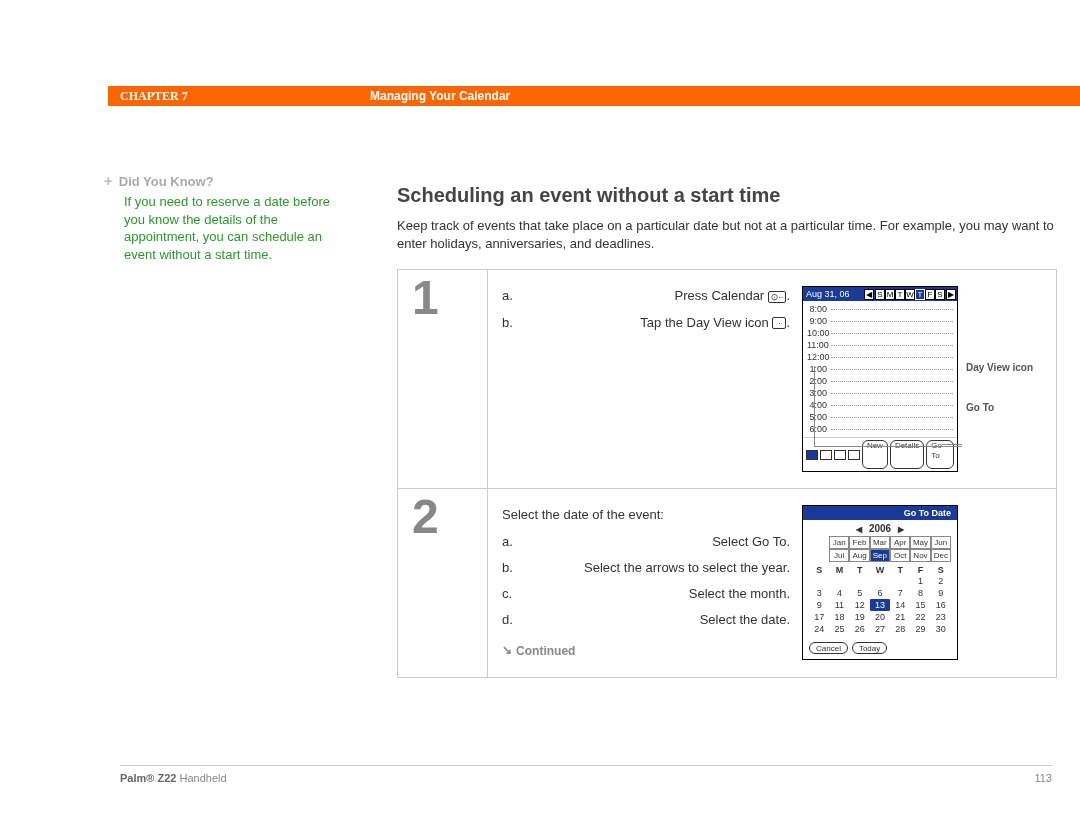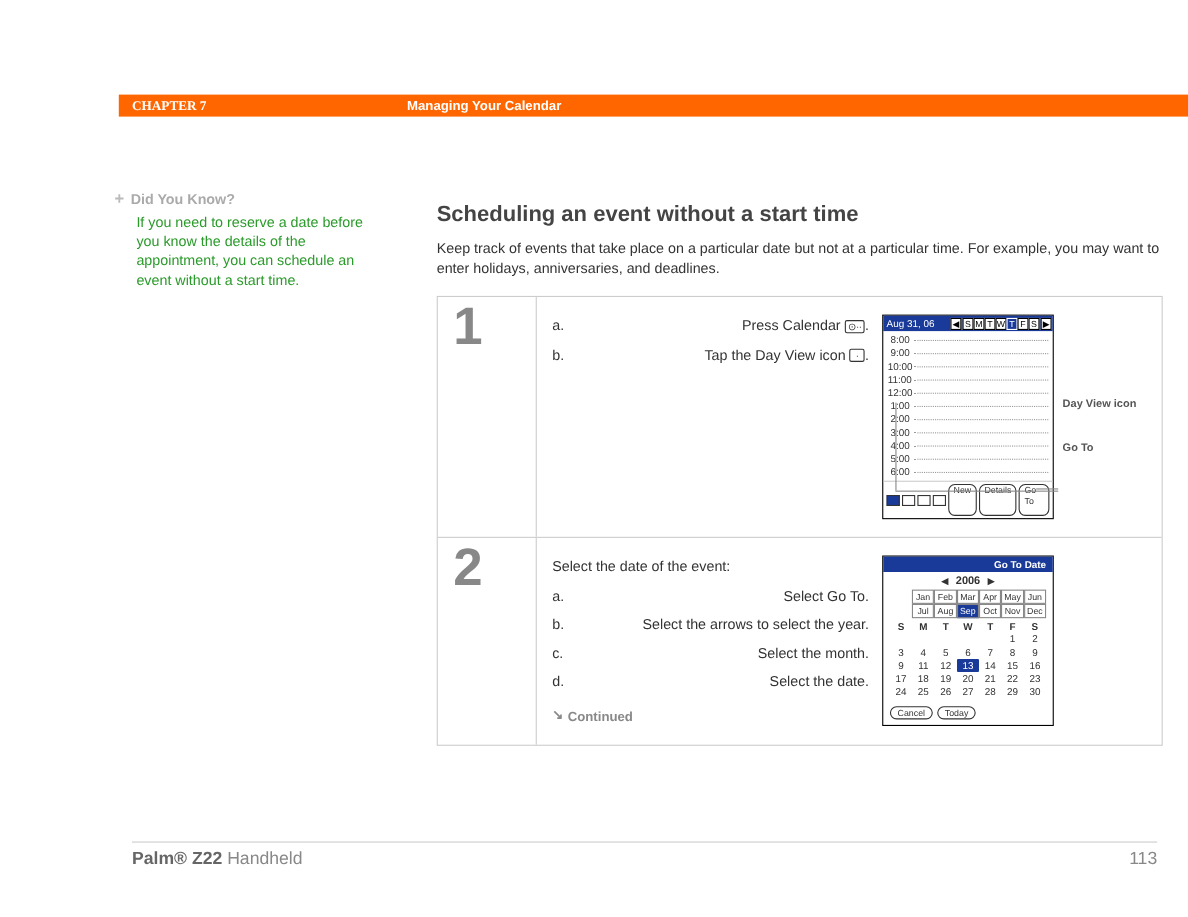--- a/index.html
+++ b/index.html
@@ -147,21 +147,21 @@
 
   .footer {
     position: absolute;
     left: 120px;
     right: 28px;
     top: 765px;
     border-top: 1px solid #ccc;
     padding-top: 6px;
     display: flex;
     justify-content: space-between;
-    font-size: 16px;
+    font-size: 11px;
     color: #888;
   }
   .footer-brand b { color: #666; }
 </style>
 </head>
 <body>
 
 <div class="header-bar">
   <div class="chapter-label">CHAPTER 7</div>
   <div class="chapter-title">Managing Your Calendar</div>

